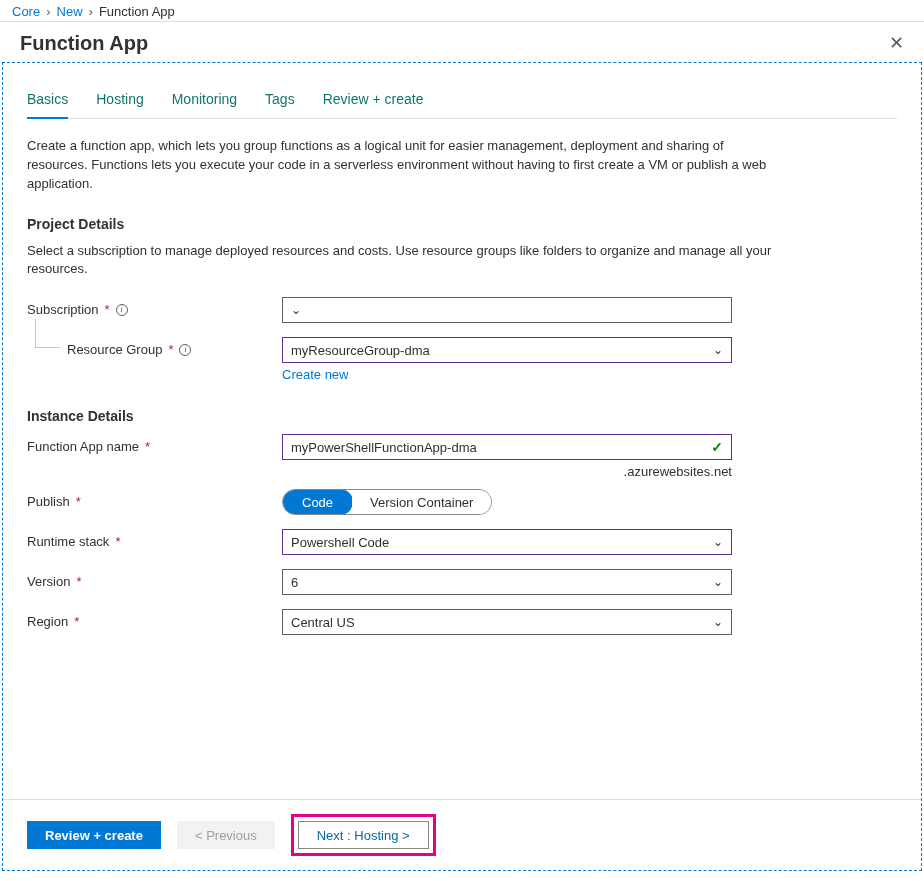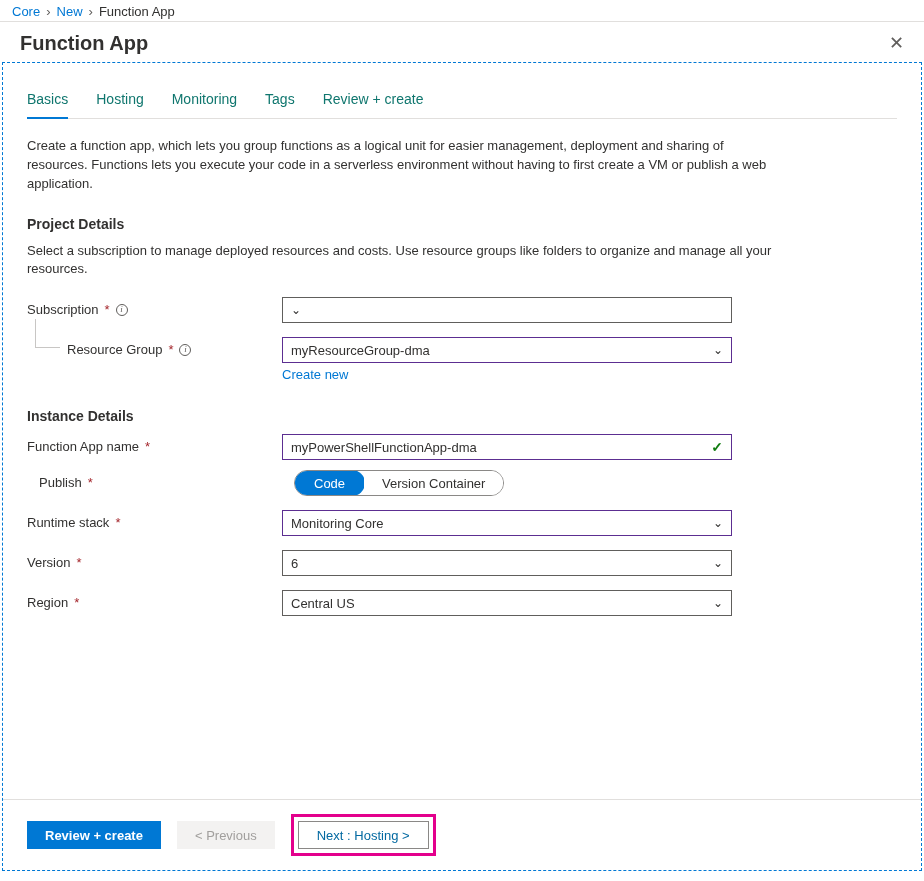--- a/index.html
+++ b/index.html
@@ -176,44 +176,45 @@
       <div class="form-row" style="margin-bottom:4px;">
         <div class="label-col">
           <span>Function App name</span>
             <span class="req">*</span>
         </div>
         <div class="field-col">
           <div class="textin purple">
             <span>myPowerShellFunctionApp-dma</span>
             <span class="check">✓</span>
           </div>
-        </div>
-      </div>
-
-      <div class="form-row" style="margin-top:10px;margin-left:12px;">
+          <div class="suffix">.azurewebsites.net</div>
+        </div>
+      </div>
+
+      <div class="form-row" style="margin-top:10px;">
         <div class="label-col">
           <span>Publish</span>
             <span class="req">*</span>
         </div>
         <div class="field-col">
           <div class="pill-group">
             <div class="pill active">Code</div>
             <div class="pill">Version Container</div>
           </div>
         </div>
       </div>
 
       <div class="form-row">
         <div class="label-col">
           <span>Runtime stack</span>
             <span class="req">*</span>
         </div>
         <div class="field-col">
           <div class="select purple">
-            <span>Monitoring Core</span>
+            <span>Powershell Code</span>
             <span class="chev">⌄</span>
           </div>
         </div>
       </div>
 
       <div class="form-row">
         <div class="label-col">
           <span>Version</span>
             <span class="req">*</span>
         </div>

